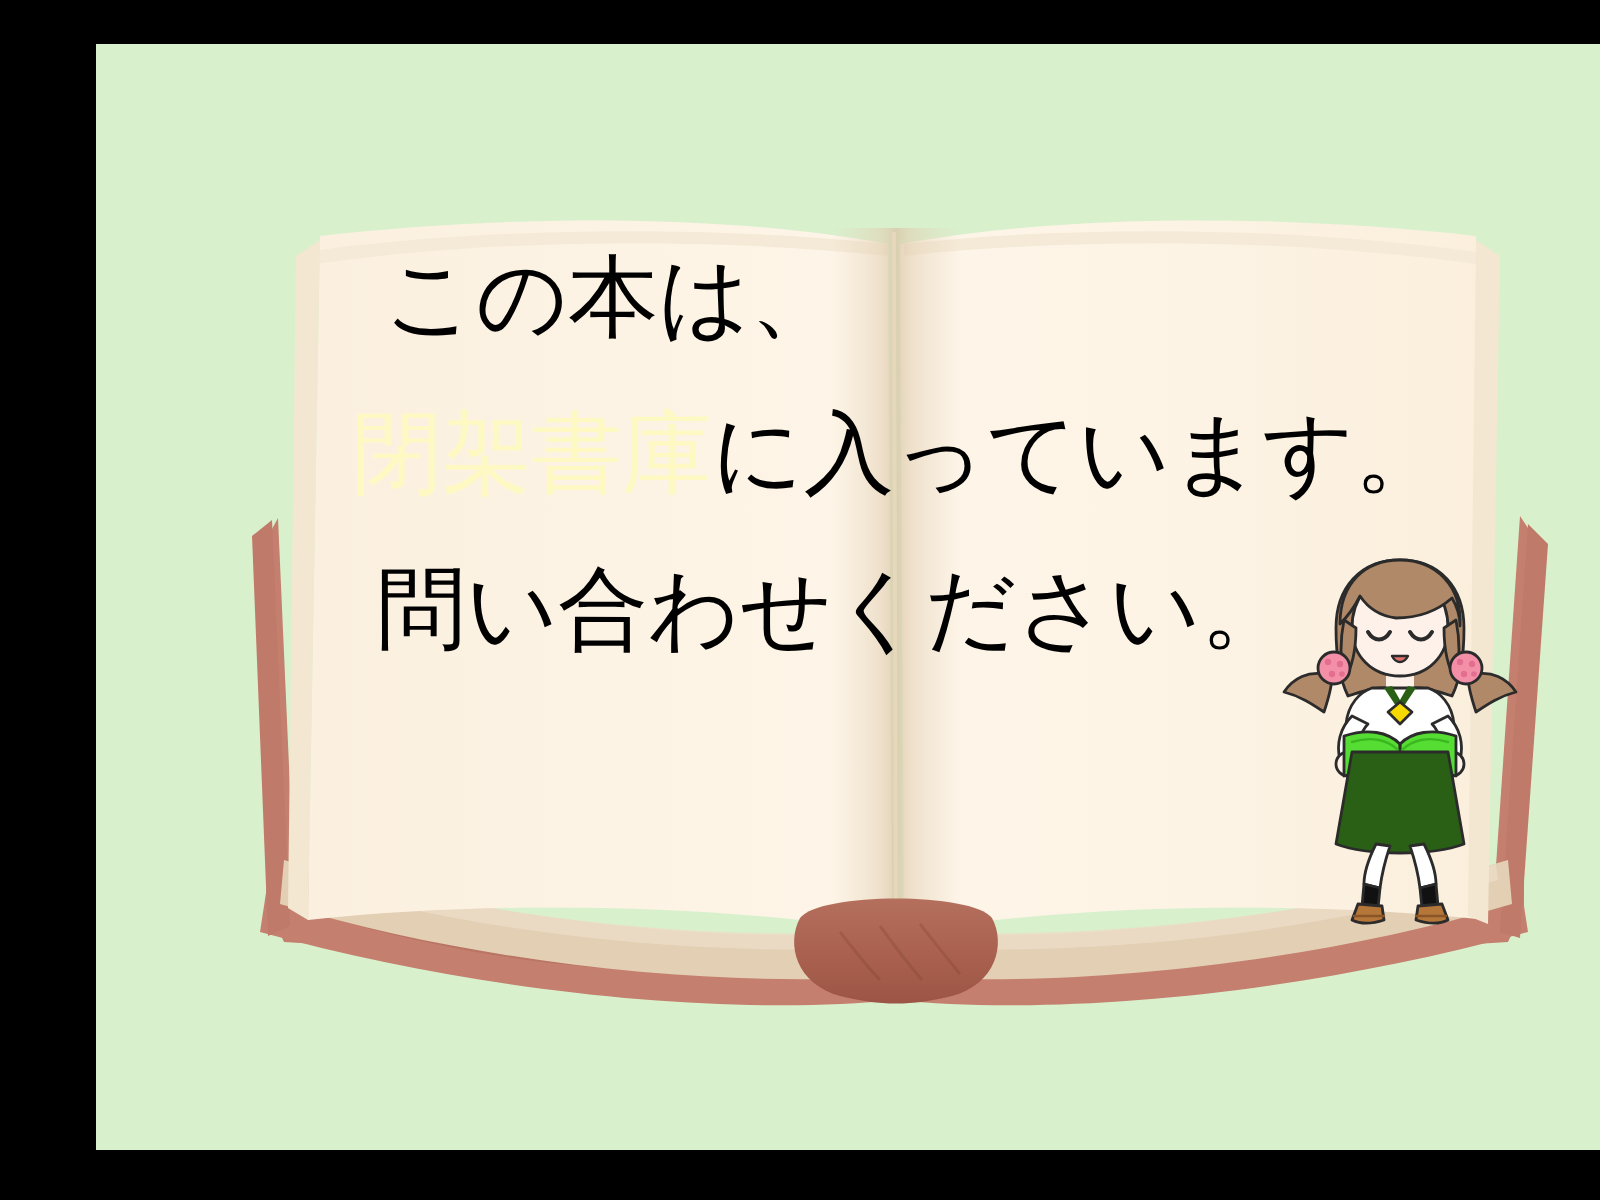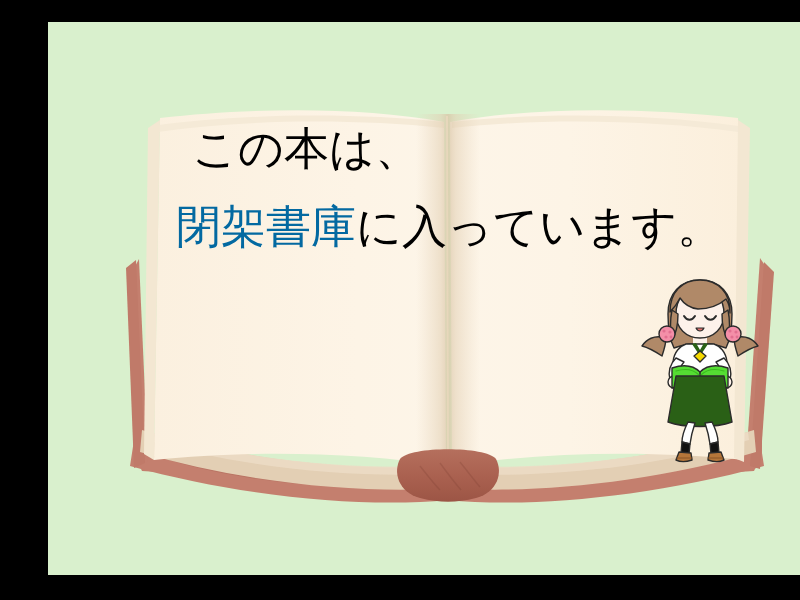--- a/index.html
+++ b/index.html
@@ -69,21 +69,21 @@
     line-height: 78px;
     color: #000000;
     letter-spacing: 0px;
     white-space: nowrap;
   }
   .line { height: 78px; }
   .line.l1 { padding-left: 16px; }
   .line.l2 { padding-left: 0px; }
   .line.l3 { padding-left: 4px; }
   .line.l4 { padding-left: 12px; }
-  .hl { color: #0369a1; }
+  .hl { color: #fef9c3; }
 
   
   .girl {
     position: absolute;
     left: 592px;
     top: 272px;
     width: 120px;
     height: 192px;
     z-index: 30;
   }
@@ -221,20 +221,23 @@
     </svg>
   </div>
 
   <div class="text-block">
     <div class="line l1">
       <span>この本は、</span>
     </div>
     <div class="line l2">
       <span class="hl">閉架書庫</span><span>に入っています。</span>
     </div>
+    <div class="line l4">
+      <span>問い合わせください。</span>
+    </div>
   </div>
 
   <div class="girl">
     <svg width="120" height="192" viewBox="0 0 120 192" xmlns="http://www.w3.org/2000/svg">
       <g stroke="#2b2b2b" stroke-width="1.4" stroke-linejoin="round" stroke-linecap="round">
 
         <path d="M 26 66 C 14 62, 6 68, 2 74 C 10 76, 16 80, 22 84 C 24 78, 26 71, 26 66 Z" fill="#b08968"></path>
         <path d="M 94 66 C 106 62, 114 68, 118 74 C 110 76, 104 80, 98 84 C 96 78, 94 71, 94 66 Z" fill="#b08968"></path>
 
         <path d="M 60 8

